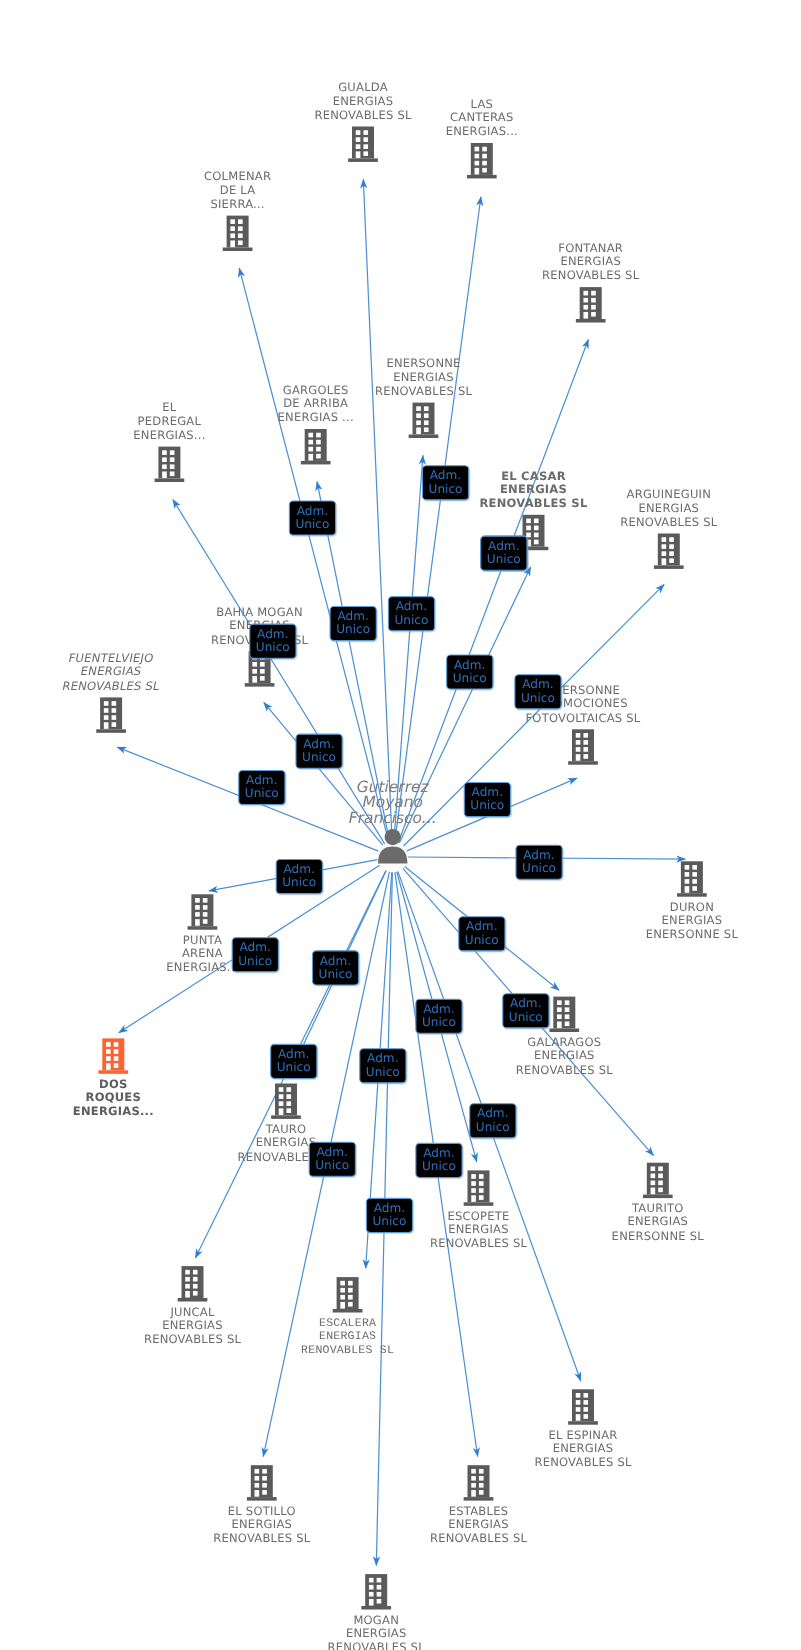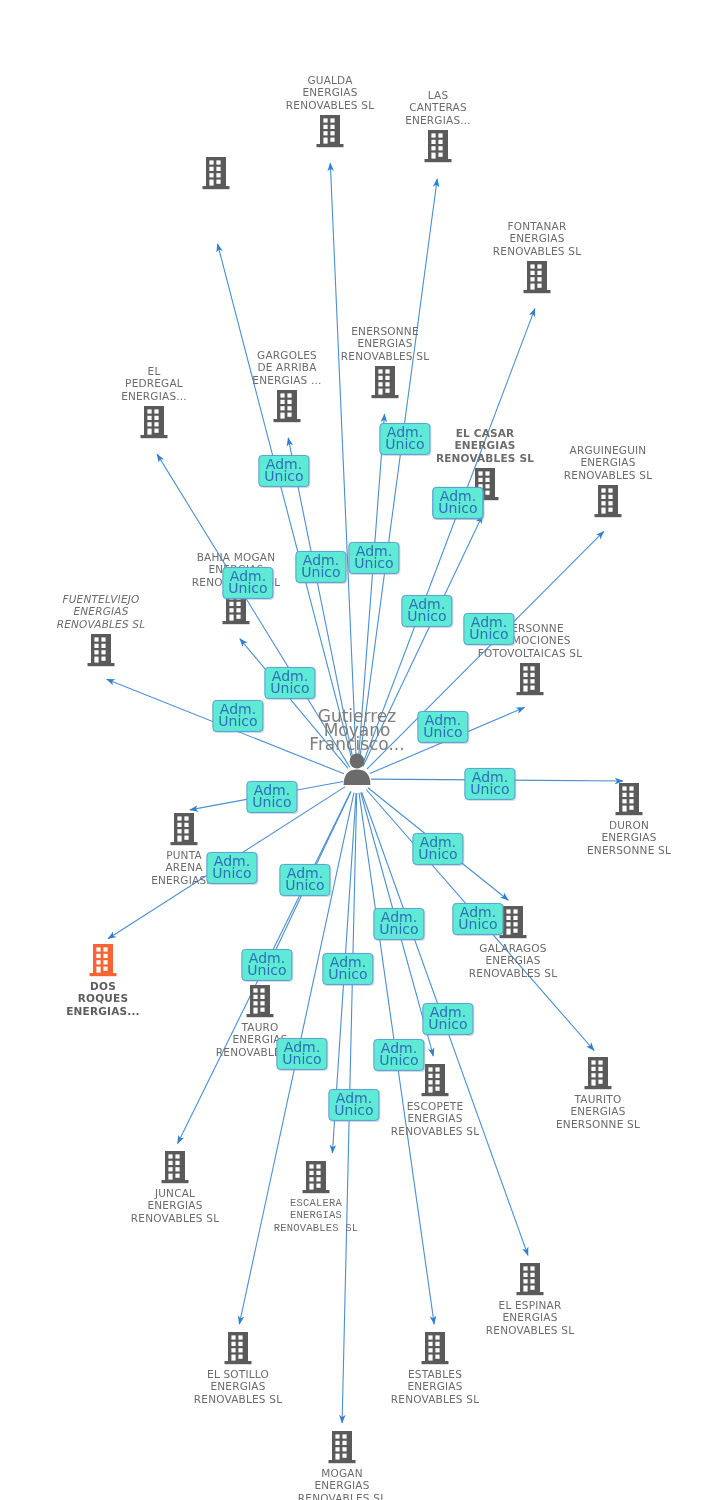--- a/index.html
+++ b/index.html
@@ -9,26 +9,26 @@
 
   .node{position:absolute;transform:translate(-50%,0);text-align:center;width:150px;}
   .node .bldg{display:block;margin:0 auto;}
   .node .cap{font-size:10.5px;line-height:12.4px;color:#6b6b6b;letter-spacing:.2px;
              white-space:pre-line;}
   .node.above .cap{margin-bottom:2px;}
   .node.below .cap{margin-top:2px;}
   .node.highlight .cap{color:#5d5d5d;font-weight:bold;}
 
   .person{position:absolute;transform:translate(-50%,0);text-align:center;width:160px;}
-  .person .cap{font-size:17px;line-height:14px;color:#7d7d7d;white-space:pre-line;margin-bottom:1px;}
+  .person .cap{font-size:14px;line-height:14px;color:#7d7d7d;white-space:pre-line;margin-bottom:1px;font-style:italic;}
 
   .badge{position:absolute;transform:translate(-50%,-50%);
-         background:#5eead4;border:1.2px solid #5b9bd5;border-radius:4px;
+         background:#000000;border:1.2px solid #5b9bd5;border-radius:4px;
          padding:3px 5px 4px 5px;
-         font-size:14px;line-height:11.6px;color:#2f6fba;text-align:center;
+         font-size:11px;line-height:11.6px;color:#2f6fba;text-align:center;
          white-space:pre-line;box-shadow:1px 1px 0 rgba(120,150,190,.35);}
 
   #watermark{position:absolute;right:8px;bottom:6px;display:flex;align-items:center;gap:3px;}
   #watermark .c{font-size:15px;color:#9aa7b5;}
   #watermark .w{font-size:17px;color:#f47b20;font-family:"DejaVu Serif","Liberation Serif",serif;
                 font-style:italic;font-weight:bold;letter-spacing:-.3px;}
 </style>
 </head>
 <body>
 
@@ -102,20 +102,23 @@
             <rect x="8.4" y="11.8" width="4.2" height="4.2"></rect>
             <rect x="15.4" y="11.8" width="4.2" height="4.2"></rect>
             <rect x="8.4" y="18.2" width="4.2" height="4.2"></rect>
             <rect x="15.4" y="18.2" width="4.2" height="4.2"></rect>
             <rect x="8.4" y="24.6" width="4.2" height="6"></rect>
             <rect x="15.4" y="24.6" width="4.2" height="4.2"></rect>
           </g>
         </svg>
       </div>
       <div class="node above" style="left: 216px; top: 118px;">
+        <div class="cap">COLMENAR
+DE LA
+SIERRA...</div>
         <svg class="bldg" width="30" height="36" viewBox="0 0 30 36">
           <rect x="5" y="2" width="20" height="29" fill="#5a5a5a"></rect>
           <rect x="1.5" y="31" width="27" height="3.2" fill="#5a5a5a"></rect>
           <g fill="#ffffff">
             <rect x="8.4" y="5.4" width="4.2" height="4.2"></rect>
             <rect x="15.4" y="5.4" width="4.2" height="4.2"></rect>
             <rect x="8.4" y="11.8" width="4.2" height="4.2"></rect>
             <rect x="15.4" y="11.8" width="4.2" height="4.2"></rect>
             <rect x="8.4" y="18.2" width="4.2" height="4.2"></rect>
             <rect x="15.4" y="18.2" width="4.2" height="4.2"></rect>

